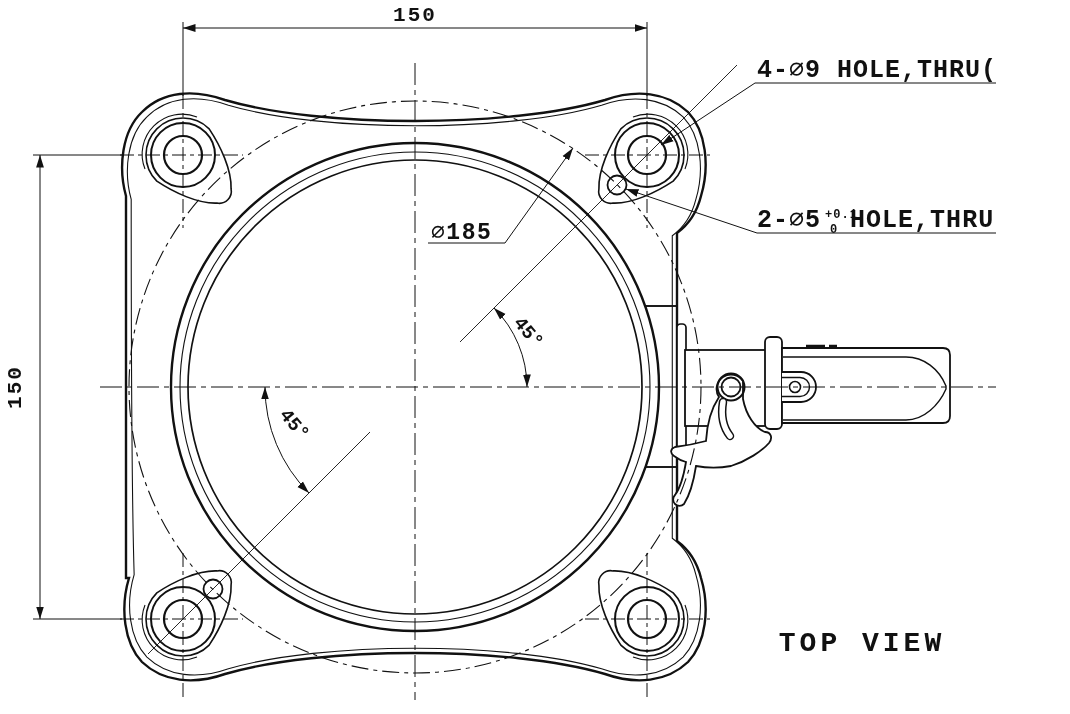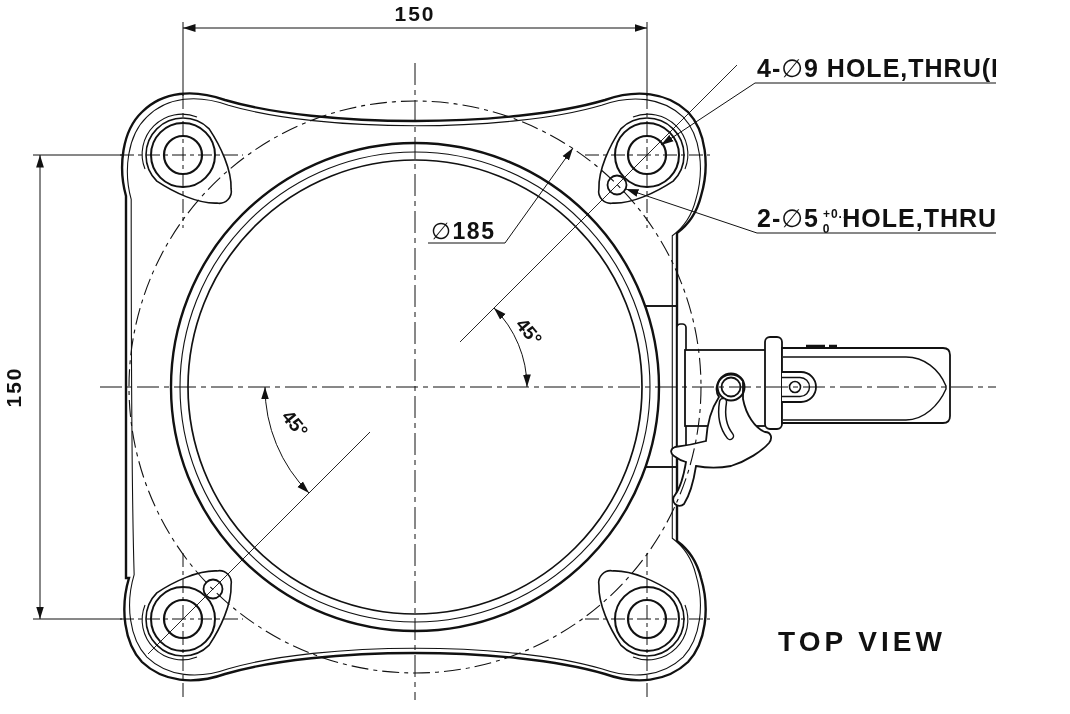--- a/index.html
+++ b/index.html
@@ -1,17 +1,17 @@
 <!DOCTYPE html>
 <html><head>
 <meta charset="utf-8">
 <style>
   html,body{margin:0;padding:0;background:#ffffff;}
   .canvas{width:996px;height:714px;position:relative;background:#fff;overflow:hidden;
-          font-family:Liberation Sans, sans-serif;}
+          font-family:Liberation Mono, monospace;}
   svg text{fill:#111;}
   .bold{font-weight:bold;}
 </style>
 </head>
 <body>
 
 <div class="canvas">
 <svg width="1070" height="714" viewBox="0 0 1070 714">
   <defs>
     <marker id="arr" markerWidth="13" markerHeight="9" refX="12.5" refY="4.5" orient="auto-start-reverse" markerUnits="userSpaceOnUse">

